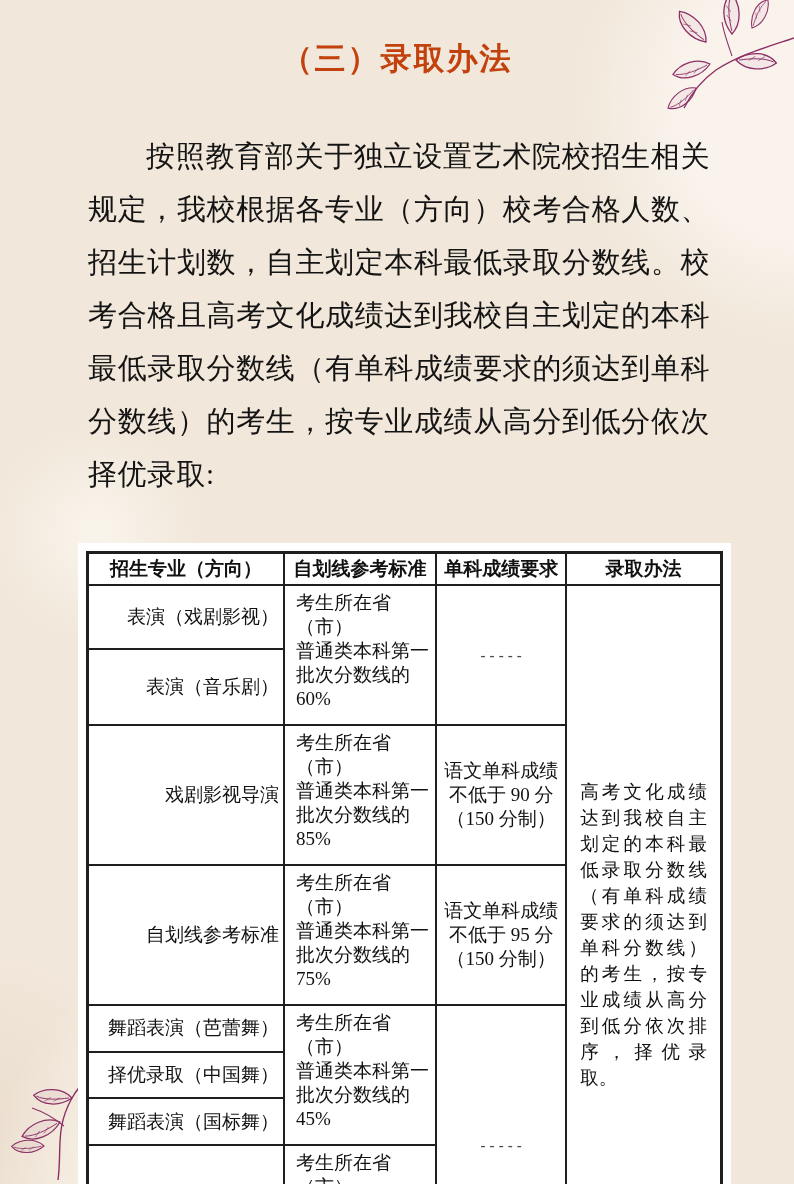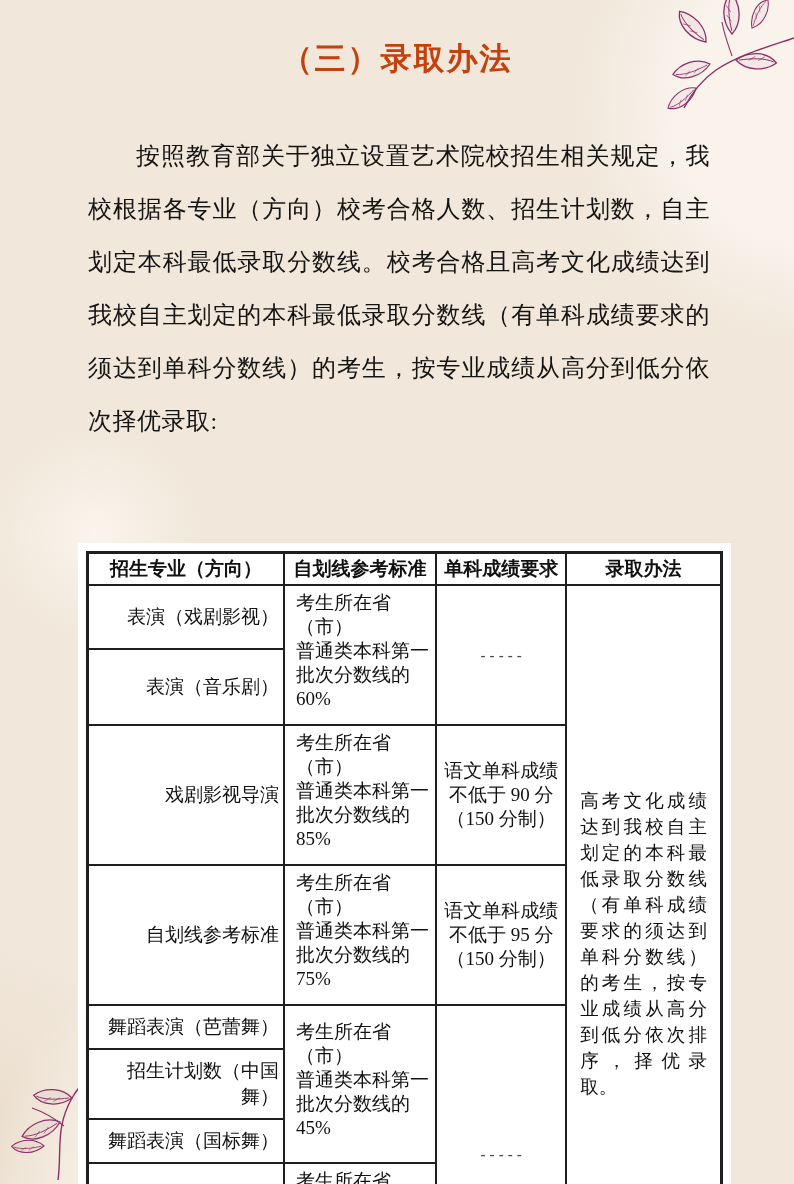--- a/index.html
+++ b/index.html
@@ -23,21 +23,21 @@
     padding-top:38px;
     text-align:center;
     font-size:31px;
     font-weight:bold;
     color:#c2410c;
     letter-spacing:2px;
   }
 
   .body-paragraph {
     margin:50px 84px 0 88px;
-    font-size:24px;
+    font-size:29px;
     line-height:53px;
     color:#141414;
     text-align:justify;
     text-indent:2em;
     letter-spacing:0.5px;
   }
 
   .table-card {
     position:absolute;
     left:78px; top:543px;
@@ -153,21 +153,21 @@
     </tr>
     <tr style="height:35px">
       <td class="c1">舞蹈表演（芭蕾舞）</td>
       <td class="c2" rowspan="3">考生所在省（市）
 普通类本科第一
 批次分数线的
 45%</td>
       <td class="c3" rowspan="4"><span class="dash">-----</span></td>
     </tr>
     <tr style="height:36px">
-      <td class="c1">招生计划数（中国舞）</td>
+      <td class="c1">择优录取（中国舞）</td>
     </tr>
     <tr style="height:33px">
       <td class="c1">舞蹈表演（国标舞）</td>
     </tr>
     <tr style="height:96px">
       <td class="c1">舞蹈编导</td>
       <td class="c2">考生所在省（市）
 普通类本科第一
 批次分数线的
 50%</td>

